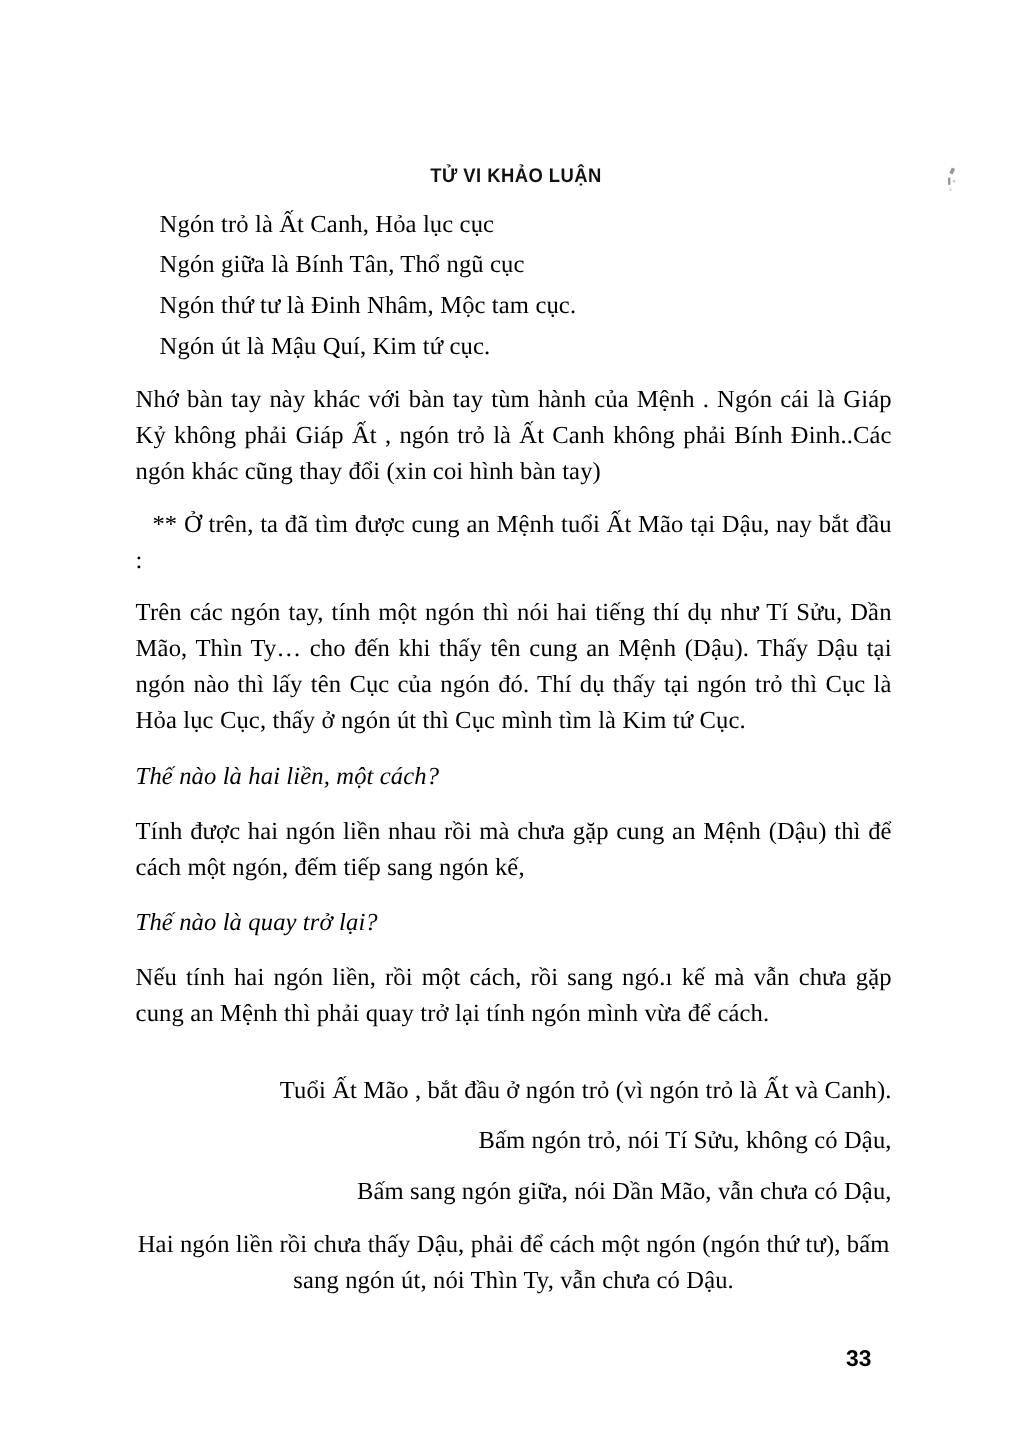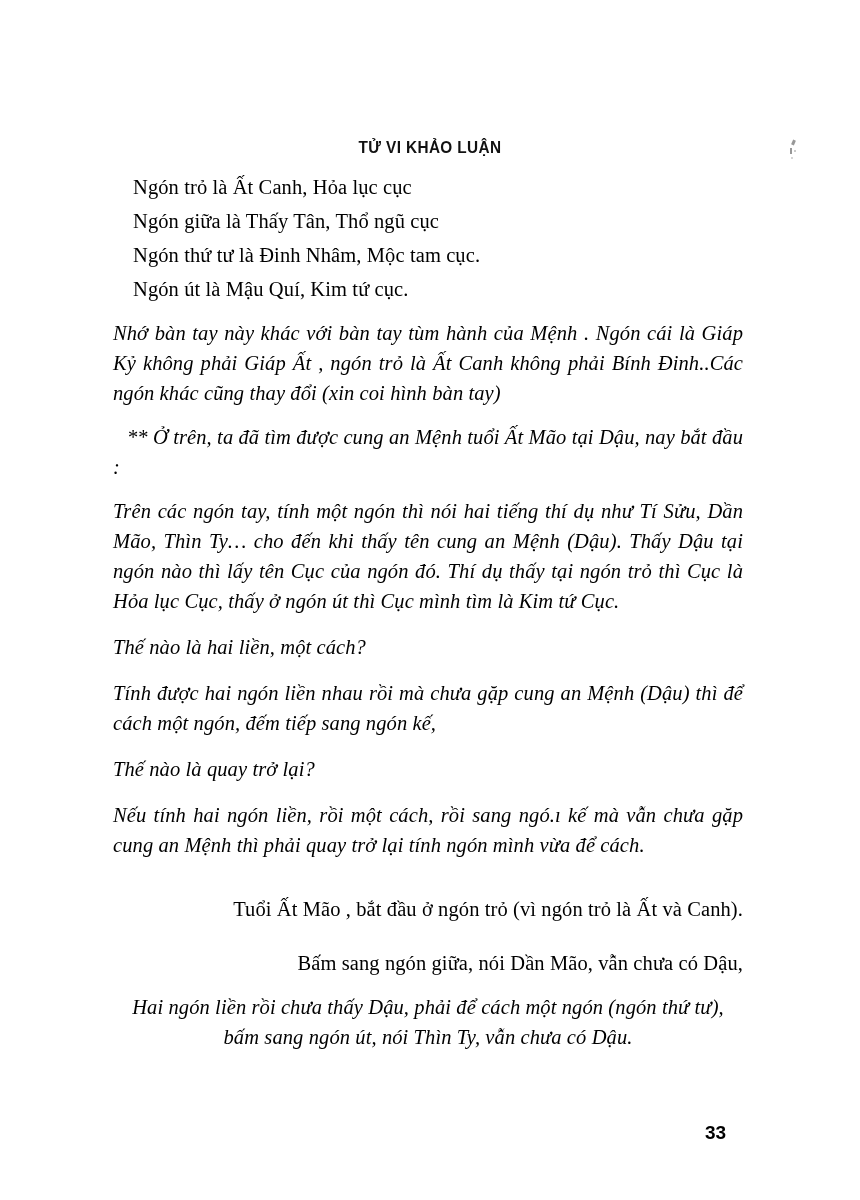--- a/index.html
+++ b/index.html
@@ -73,21 +73,20 @@
   }
 
   
   .para {
     font-size: 20.5px;
     line-height: 30px;
     text-align: justify;
     text-justify: inter-word;
     margin: 0;
     letter-spacing: 0.1px;
-    font-style: italic;
   }
   .para.last-tight { text-align: center; }
 
   .para.indent-star { text-indent: 14px; }
 
   
   .subhead {
     font-size: 20.5px;
     line-height: 30px;
     font-style: italic;
@@ -131,21 +130,21 @@
   <div class="speck">
     <i></i>
       <i></i>
       <i></i>
       <i></i>
   </div>
 
   <div class="body-area">
 
     <div class="enum-line">Ngón trỏ là Ất Canh, Hỏa lục cục</div>
-    <div class="enum-line">Ngón giữa là Thấy Tân, Thổ ngũ cục</div>
+    <div class="enum-line">Ngón giữa là Bính Tân, Thổ ngũ cục</div>
     <div class="enum-line">Ngón thứ tư là Đinh Nhâm, Mộc tam cục.</div>
     <div class="enum-line">Ngón út là Mậu Quí, Kim tứ cục.</div>
 
     <div class="gap-12"></div>
 
     <p class="para">Nhớ bàn tay này khác với bàn tay tùm hành của Mệnh . Ngón cái là Giáp Kỷ không phải Giáp Ất , ngón trỏ là Ất Canh không phải Bính Đinh..Các ngón khác cũng thay đổi (xin coi hình bàn tay)</p>
 
     <div class="gap-14"></div>
 
     <p class="para indent-star">** Ở trên, ta đã tìm được cung an Mệnh tuổi Ất Mão tại Dậu, nay bắt đầu :</p>
@@ -172,20 +171,21 @@
 
     <div class="gap-18"></div>
 
 
     <div class="gap-16"></div>
 
     <p class="solo">Tuổi Ất Mão , bắt đầu ở ngón trỏ (vì ngón trỏ là Ất và Canh).</p>
 
     <div class="gap-12"></div>
 
+    <p class="solo">Bấm ngón trỏ, nói Tí Sửu, không có Dậu,</p>
 
     <div class="gap-12"></div>
 
     <p class="solo">Bấm sang ngón giữa, nói Dần Mão, vẫn chưa có Dậu,</p>
 
     <div class="gap-14"></div>
 
     <p class="para last-tight">Hai ngón liền rồi chưa thấy Dậu, phải để cách một ngón (ngón thứ tư), bấm sang ngón út, nói Thìn Ty, vẫn chưa có Dậu.</p>
 
   </div>

